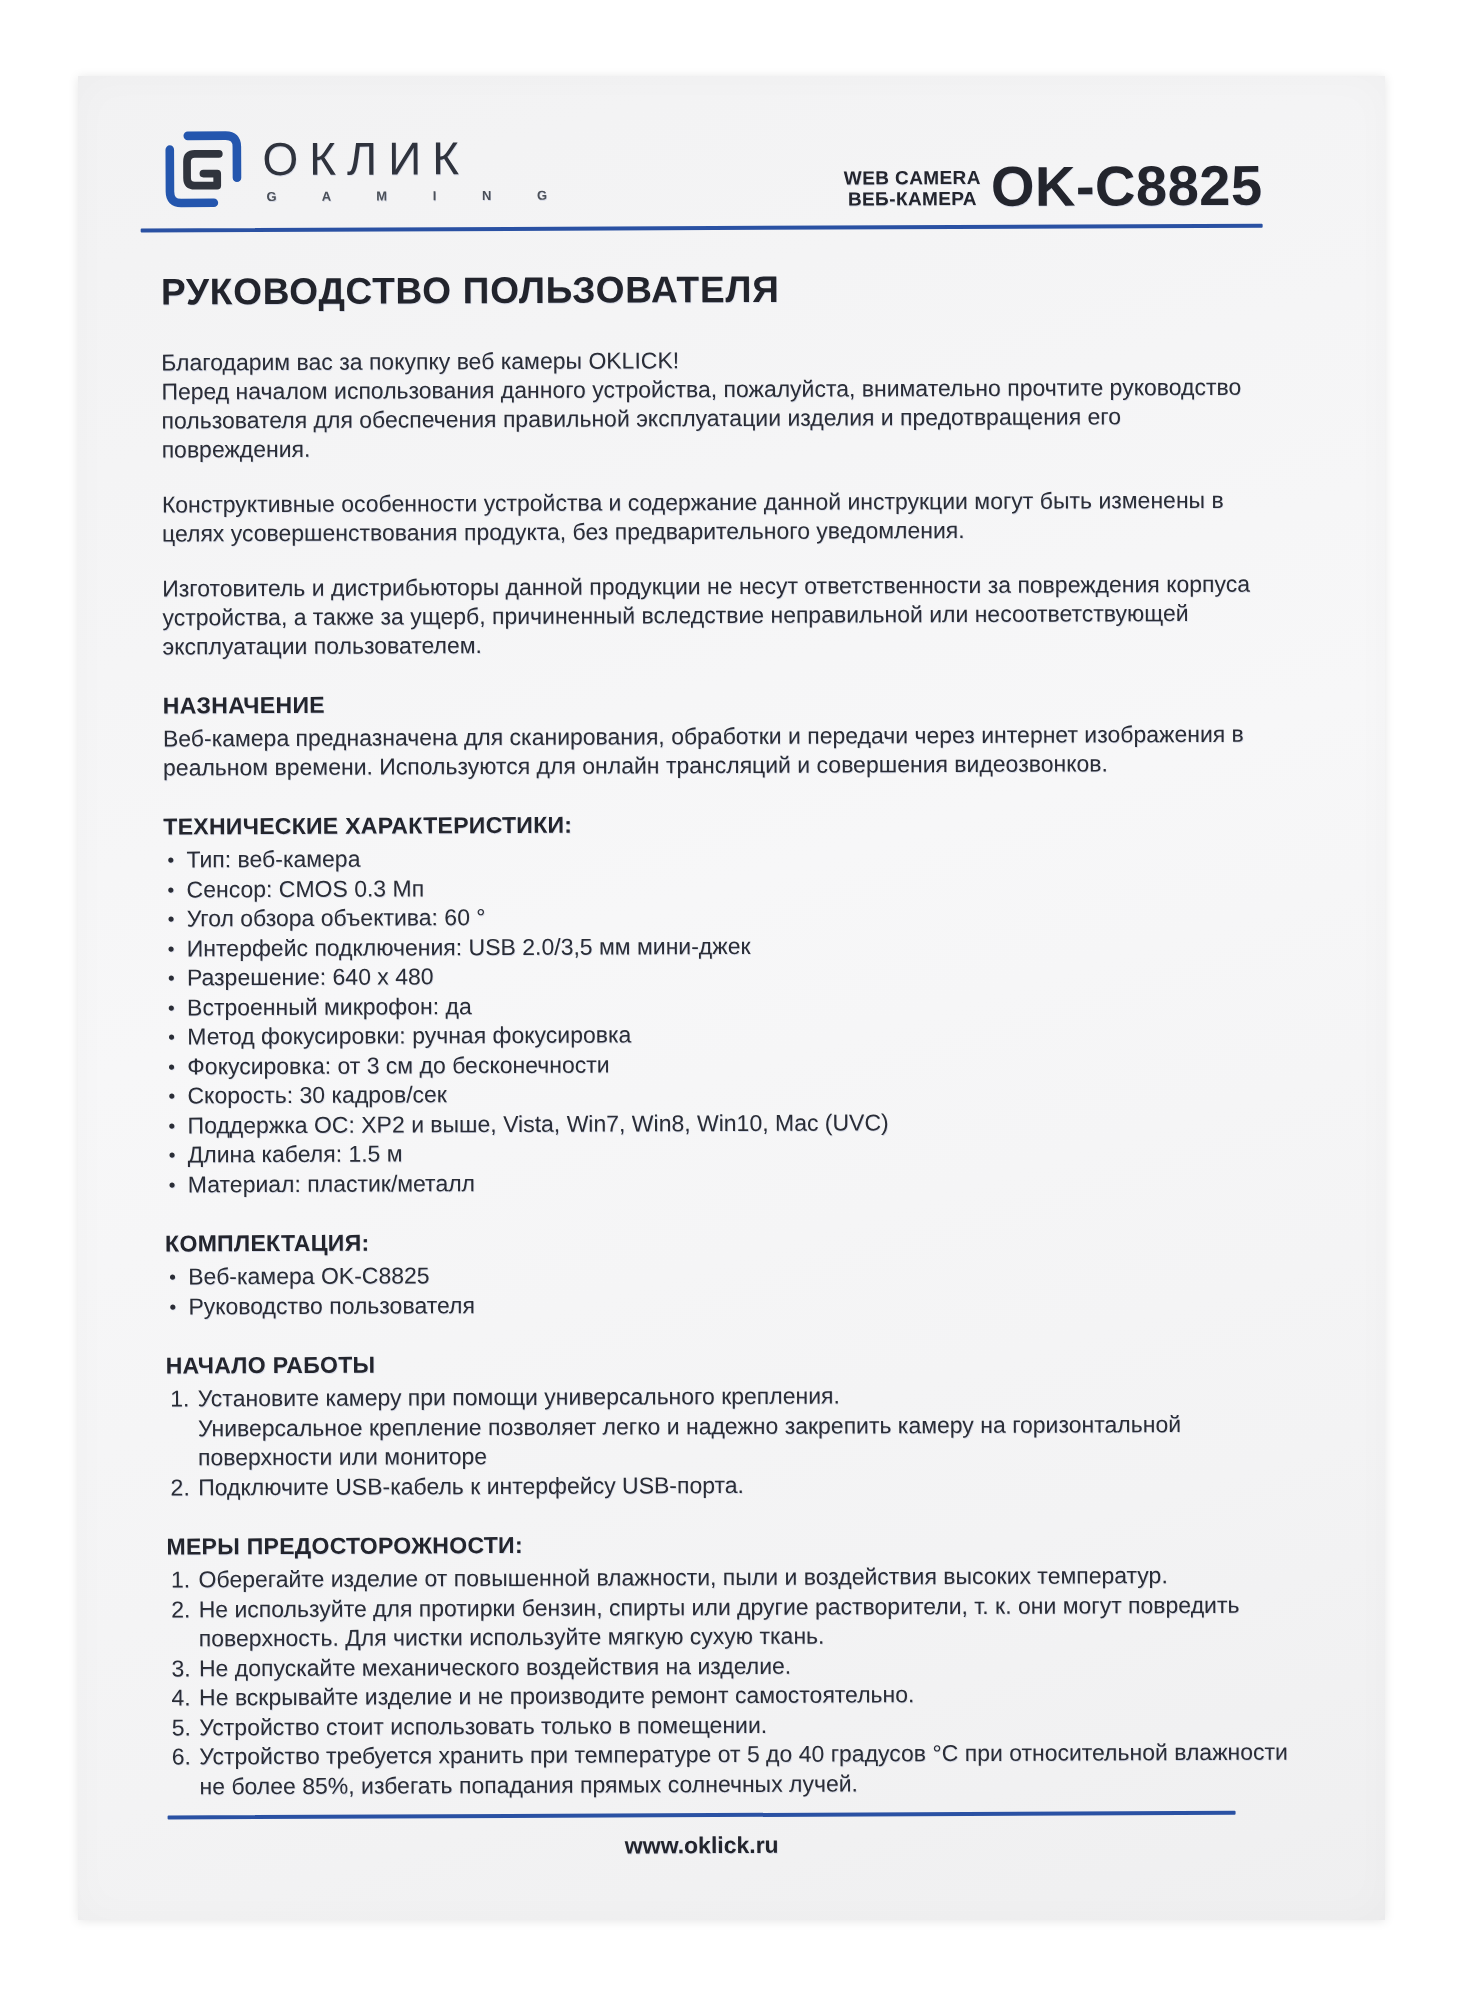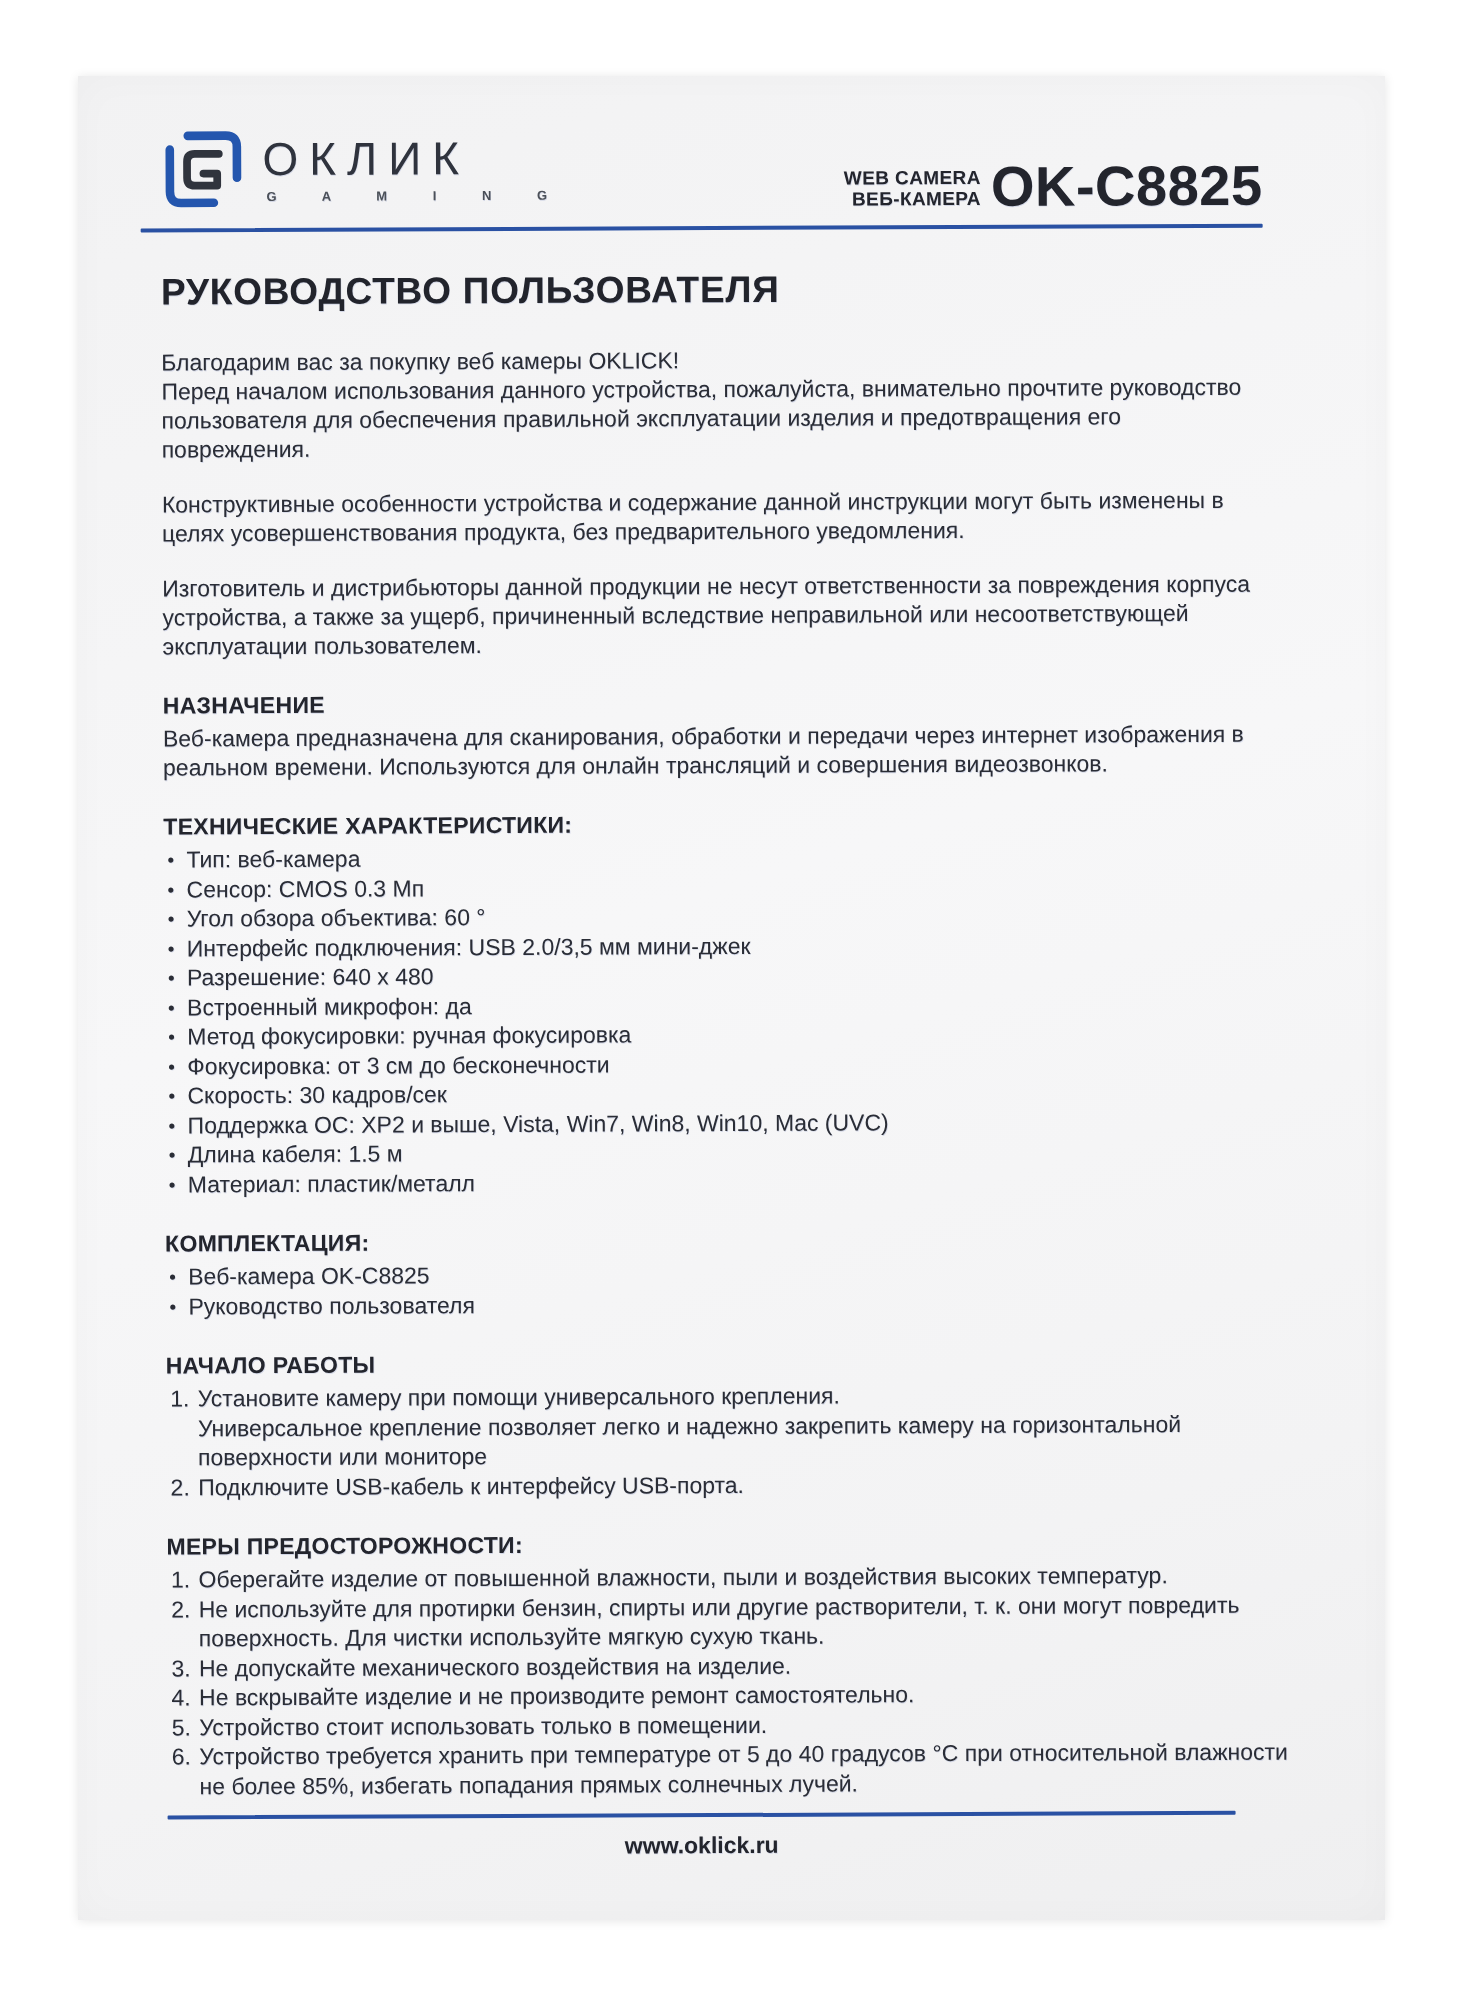--- a/index.html
+++ b/index.html
@@ -25,21 +25,21 @@
   .logo-textblock{margin-top:10px;}
   .logo-word{
     font-size:46px;line-height:46px;font-weight:500;letter-spacing:11px;
     color:#2f333d;font-stretch:condensed;
   }
   .logo-sub{
     margin-top:7px;font-size:13px;font-weight:700;letter-spacing:21px;
     color:#4b5058;padding-left:4px;
   }
   .product{display:flex;align-items:flex-end;gap:10px;margin-top:62px;}
-  .product-type{text-align:right;font-weight:700;font-size:19px;line-height:21px;letter-spacing:.4px;color:#23252d;}
+  .product-type{text-align:center;font-weight:700;font-size:19px;line-height:21px;letter-spacing:.4px;color:#23252d;}
   .product-model{font-weight:700;font-size:56px;line-height:44px;letter-spacing:.5px;color:#23252d;}
   .divider{height:4px;background:#2a51a3;margin-left:-20px;width:1122px;border-radius:1px;}
   
   .doc-title{margin:40px 0 0;font-size:37px;line-height:40px;font-weight:700;letter-spacing:.8px;color:#22242c;}
   .para{margin:26px 0 0;font-size:23px;line-height:29px;max-width:1095px;}
   .para.first{margin-top:36px;}
   .sec-heading{margin:30px 0 0;font-size:23px;line-height:29px;font-weight:700;letter-spacing:.3px;color:#23252d;}
   .sec-body{margin:4px 0 0;font-size:23px;line-height:29px;max-width:1095px;}
   ul.bullets{margin:4px 0 0;padding:0;list-style:none;max-width:1095px;}
   ul.bullets li{position:relative;padding-left:23px;font-size:23px;line-height:29.5px;}

